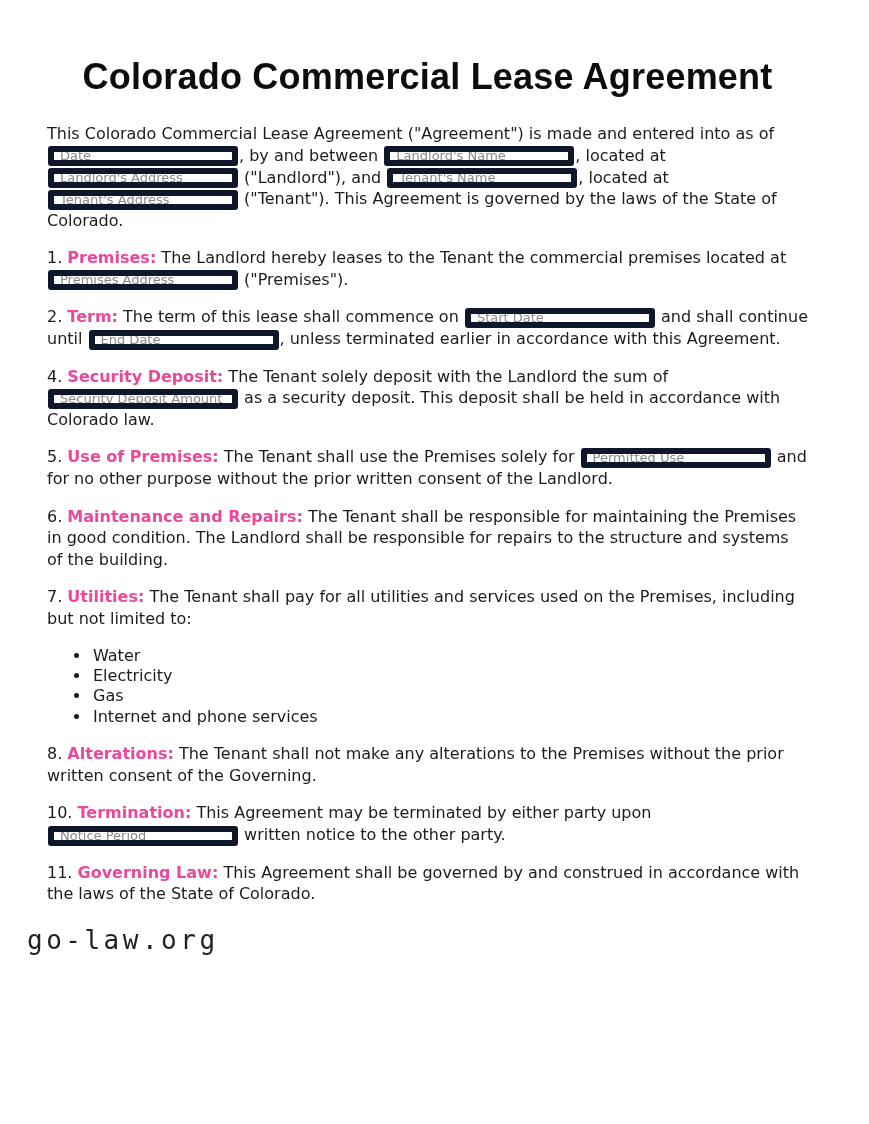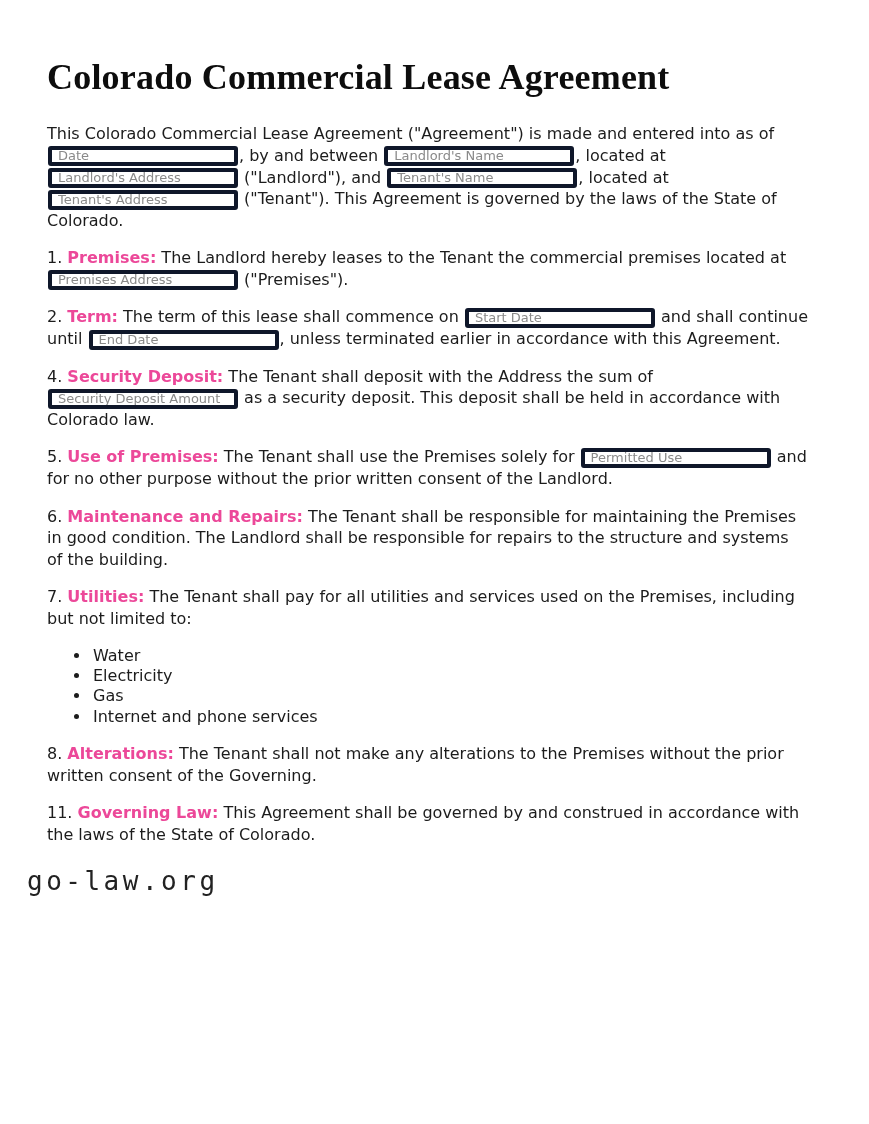--- a/index.html
+++ b/index.html
@@ -10,42 +10,43 @@
     color: #1c1c1c;
     font-family: "DejaVu Sans", sans-serif;
     overflow: hidden;
     position: relative;
   }
   .content {
     padding: 57px 61px 0 47px; 
   }
   h1.page-title {
     margin: 0 0 26px 0;
-    font-family: Liberation Serif, serif;
+    font-family: Liberation Sans, sans-serif;
     font-size: 36px;
     line-height: 1.12;
     font-weight: 700;
     color: #0d0d0d;
     letter-spacing: 0.2px;
     white-space: nowrap;
+    text-align: center;
   }
   .para {
     margin: 16px 0;
     font-size: 16px;
     line-height: 21.6px;
     color: #1c1c1c;
   }
   .para .bold { font-weight: 700; color: #ec4899; }
   input.field {
     box-sizing: border-box;
     width: 190px;
     height: 20px;
     margin: 0 1px;
     padding: 1px 6px 2px 6px;
-    border: 4px solid #0f172a;
+    border: 6px solid #0f172a;
     border-radius: 3px;
     background: #ffffff;
     font-family: "DejaVu Sans", sans-serif;
     font-size: 13px;
     color: #333333;
     vertical-align: middle;
     outline: none;
   }
   input.field::placeholder { color: #8a8a8a; opacity: 1; }
   ul.bullets {
@@ -66,28 +67,29 @@
 </head>
 <body>
 
 <div class="content">
   <h1 class="page-title">Colorado Commercial Lease Agreement</h1>
 
   <div>
       <p class="para"><span>This Colorado Commercial Lease Agreement ("Agreement") is made and entered into as of </span><input type="text" class="field" placeholder="Date" style=""><span>, by and between </span><input type="text" class="field" placeholder="Landlord's Name" style=""><span>, located at </span><input type="text" class="field" placeholder="Landlord's Address" style=""><span> ("Landlord"), and </span><input type="text" class="field" placeholder="Tenant's Name" style=""><span>, located at </span><input type="text" class="field" placeholder="Tenant's Address" style=""><span> ("Tenant"). This Agreement is governed by the laws of the State of Colorado.</span></p>
       <p class="para"><span>1. </span><span class="bold">Premises:</span><span> The Landlord hereby leases to the Tenant the commercial premises located at </span><input type="text" class="field" placeholder="Premises Address" style=""><span> ("Premises").</span></p>
       <p class="para"><span>2. </span><span class="bold">Term:</span><span> The term of this lease shall commence on </span><input type="text" class="field" placeholder="Start Date" style=""><span> and shall continue until </span><input type="text" class="field" placeholder="End Date" style=""><span>, unless terminated earlier in accordance with this Agreement.</span></p>
-      <p class="para"><span>4. </span><span class="bold">Security Deposit:</span><span> The Tenant shall deposit with the Address the sum of </span><input type="text" class="field" placeholder="Security Deposit Amount" style=""><span> as a security deposit. This deposit shall be held in accordance with Colorado law.</span></p>
+      <p class="para"><span>4. </span><span class="bold">Security Deposit:</span><span> The Tenant solely deposit with the Landlord the sum of </span><input type="text" class="field" placeholder="Security Deposit Amount" style=""><span> as a security deposit. This deposit shall be held in accordance with Colorado law.</span></p>
       <p class="para"><span>5. </span><span class="bold">Use of Premises:</span><span> The Tenant shall use the Premises solely for </span><input type="text" class="field" placeholder="Permitted Use" style=""><span> and for no other purpose without the prior written consent of the Landlord.</span></p>
       <p class="para"><span>6. </span><span class="bold">Maintenance and Repairs:</span><span> The Tenant shall be responsible for maintaining the Premises in good condition. The Landlord shall be responsible for repairs to the structure and systems of the building.</span></p>
       <p class="para"><span>7. </span><span class="bold">Utilities:</span><span> The Tenant shall pay for all utilities and services used on the Premises, including but not limited to:</span></p>
       <ul class="bullets">
         <li>Water</li>
         <li>Electricity</li>
         <li>Gas</li>
         <li>Internet and phone services</li>
       </ul>
       <p class="para"><span>8. </span><span class="bold">Alterations:</span><span> The Tenant shall not make any alterations to the Premises without the prior written consent of the Governing.</span></p>
+      <p class="para"><span>10. </span><span class="bold">Termination:</span><span> This Agreement may be terminated by either party upon </span><input type="text" class="field" placeholder="Notice Period" style=""><span> written notice to the other party.</span></p>
       <p class="para"><span>11. </span><span class="bold">Governing Law:</span><span> This Agreement shall be governed by and construed in accordance with the laws of the State of Colorado.</span></p>
     </div>
 </div>
 
 <div class="footer-brand">go-law.org</div>
 
 </body></html>

